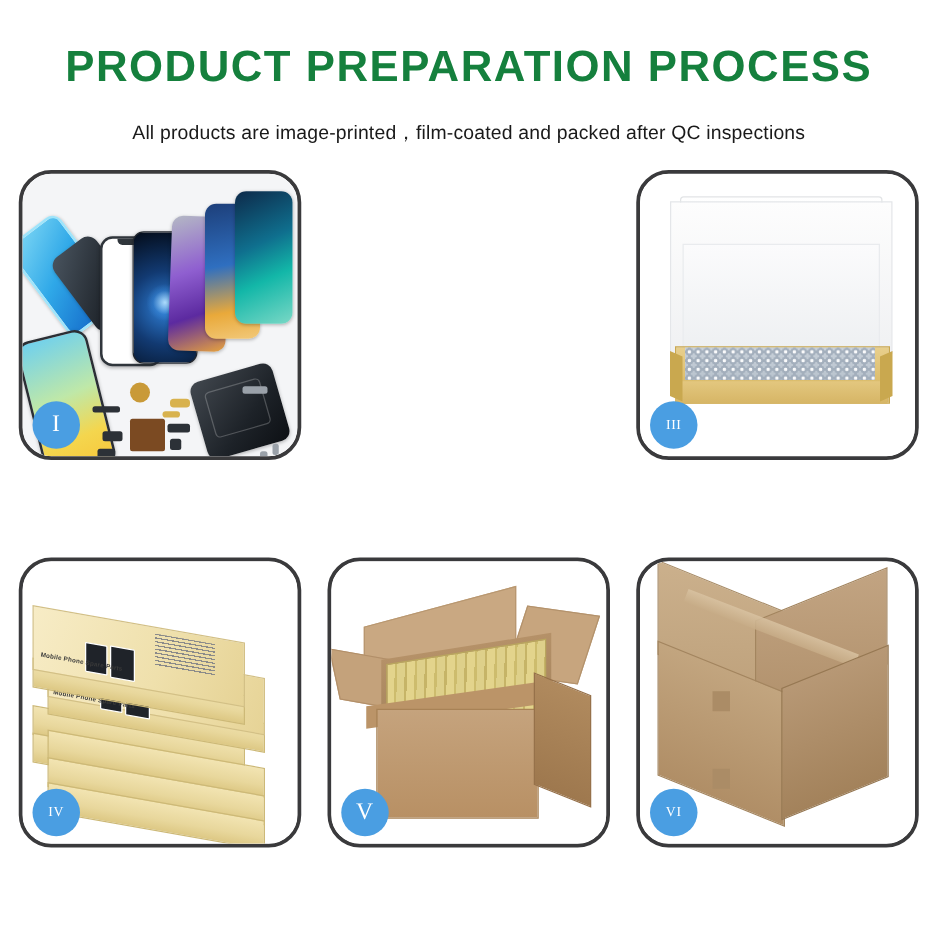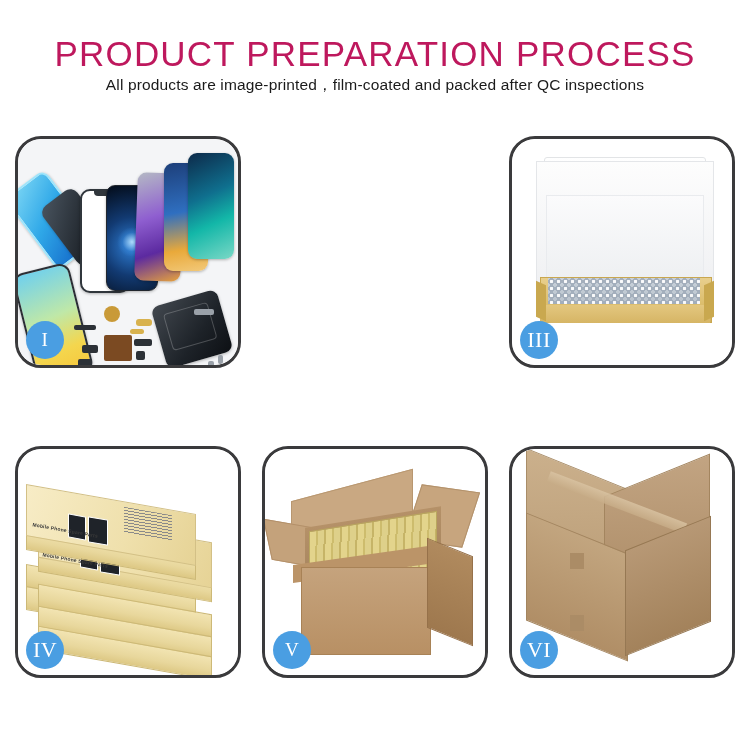--- a/index.html
+++ b/index.html
@@ -17,34 +17,34 @@
 
   
   .header {
     width: 750px;
     padding-top: 34px;
     text-align: center;
   }
   .title {
     font-family: "Liberation Sans", sans-serif;
     font-size: 35px;
-    font-weight: 400;
+    font-weight: 700;
     letter-spacing: 1.2px;
-    color: #be185d;
+    color: #15803d;
     line-height: 40px;
     white-space: nowrap;
   }
   .subtitle {
     font-family: "Liberation Sans", sans-serif;
     font-size: 15.5px;
     font-weight: 400;
     letter-spacing: 0.15px;
     color: #1a1a1a;
     line-height: 22px;
-    margin-top: 0;
+    margin-top: 22px;
     white-space: nowrap;
   }
 
   
   .grid {
     position: absolute;
     left: 0;
     top: 136px;
     width: 750px;
   }
@@ -83,21 +83,21 @@
     border-radius: 50%;
     background: #4a9ee2;
     color: #ffffff;
     font-family: "Liberation Serif", serif;
     font-size: 19px;
     line-height: 38px;
     text-align: center;
     letter-spacing: 0.5px;
     z-index: 40;
   }
-  .badge.wide { font-size: 22px; }
+  .badge.wide { font-size: 11px; }
 
   
   .p1-bg { position:absolute; inset:0; background:#f4f5f7; }
   .phone {
     position: absolute;
     border-radius: 9px;
     box-shadow: 0 1px 3px rgba(0,0,0,.28);
   }
   .ph-blue {
     left: 8px; top: 36px; width: 46px; height: 86px;

